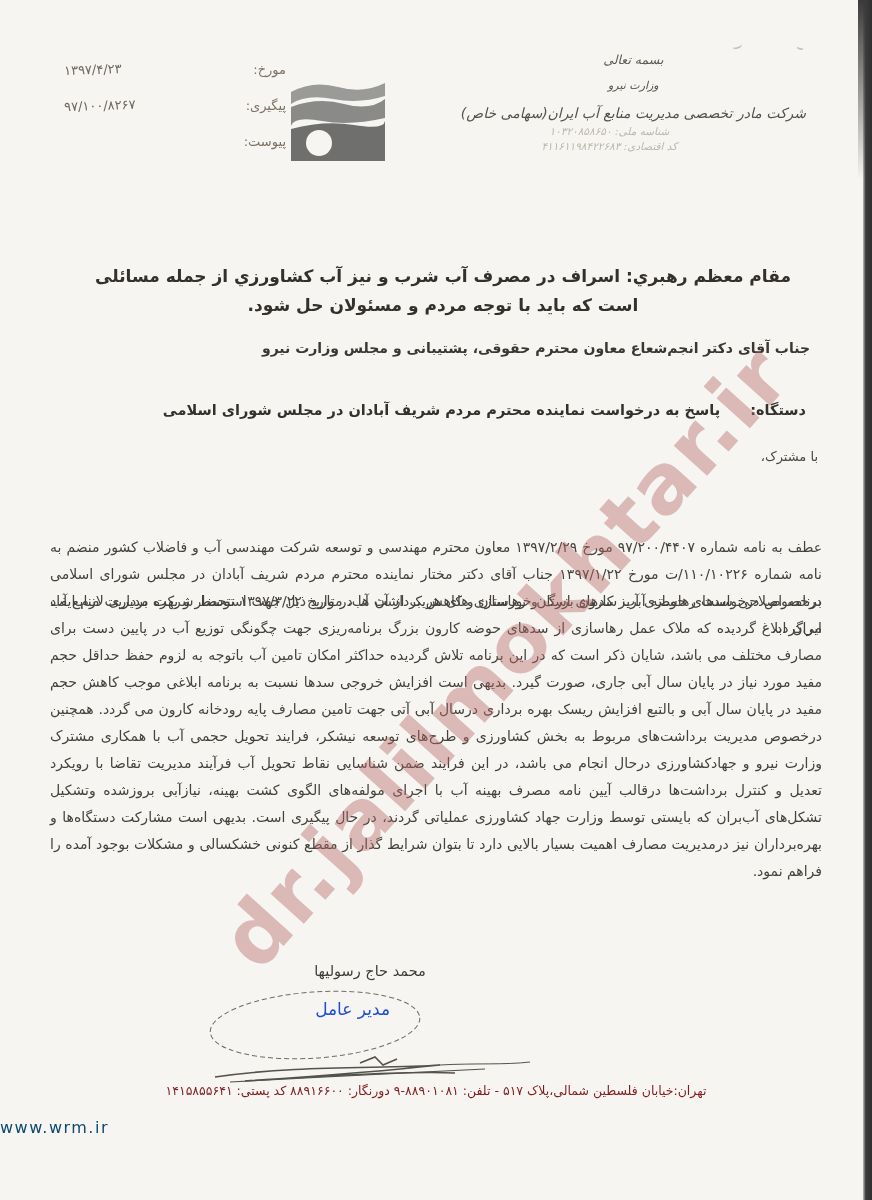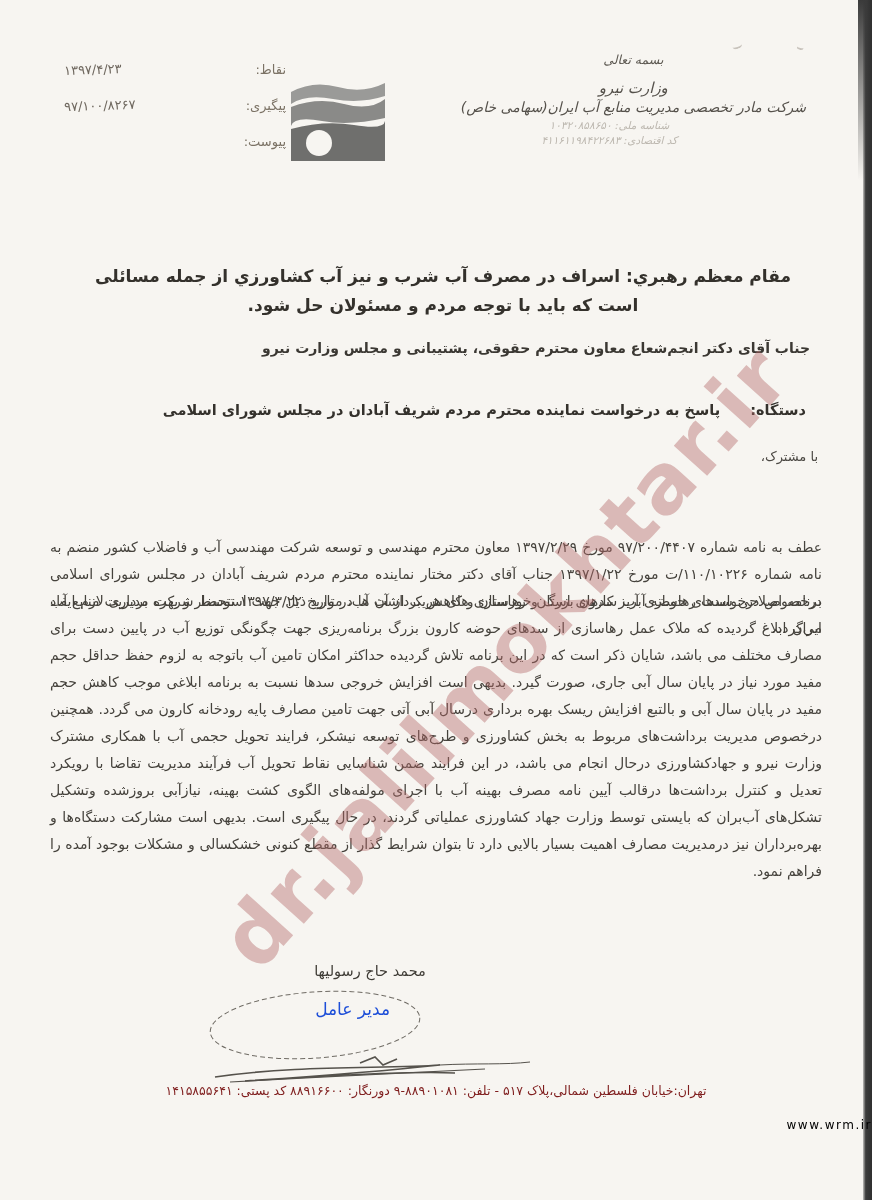--- a/index.html
+++ b/index.html
@@ -44,21 +44,21 @@
   .meta-row{display:flex;justify-content:space-between;align-items:baseline;margin-bottom:21px;}
   .meta-label{color:#7b7265;}
   .meta-value{color:#6e675e;letter-spacing:.5px;transform:rotate(-2deg);}
 
   
   .logo{position:absolute;top:76px;left:288px;width:100px;height:88px;}
 
   
   .header{position:absolute;top:52px;right:66px;text-align:center;color:#55514b;font-style:italic;}
   .h-bismillah{font-size:12.5px;margin-bottom:12px;color:#5d5952;}
-  .h-ministry{font-size:15px;margin-bottom:2px;}
+  .h-ministry{font-size:11px;margin-bottom:13px;}
   .h-company{font-size:14px;margin-bottom:4px;}
   .h-faint{font-size:10.5px;color:#bcb7af;margin:3px 48px 0 0;letter-spacing:1px;}
 
   
   .quote{
     position:absolute;top:262px;left:74px;right:60px;
     text-align:center;font-weight:bold;font-size:17px;line-height:1.72;
     color:#34312c;
   }
   .addressee{
@@ -84,39 +84,39 @@
   .signature{position:absolute;top:955px;left:185px;width:370px;height:140px;}
   .sig-name{position:absolute;top:8px;left:20px;width:330px;text-align:center;
             font-size:14.5px;color:#3f3c36;letter-spacing:.5px;}
   .sig-title{position:absolute;top:44px;left:55px;width:150px;text-align:right;
              font-size:17px;color:#1d4ed8;z-index:2;}
   .sig-svg{position:absolute;top:30px;left:0;z-index:1;}
 
   
   .footer{position:absolute;top:1083px;left:0;right:0;text-align:center;
           font-size:12.5px;color:#7f1d1d;letter-spacing:.3px;}
-  .website{position:absolute;top:1118px;left:0;right:0;text-align:right;
-           font-size:12px;color:#000000;letter-spacing:1.5px;direction:ltr;}
+  .website{position:absolute;top:1118px;left:0;right:0;text-align:left;
+           font-size:16px;color:#0c4a6e;letter-spacing:1.5px;direction:ltr;}
 </style>
 </head>
 <body>
 
 <div class="page">
 
   <div class="scan-edge"></div>
   <div class="scan-edge-top"></div>
 
   <div class="pen-mark m1"></div>
   <div class="pen-mark m2"></div>
 
   <div class="watermark">dr.jalilmokhtar.ir</div>
 
   <div class="meta">
     <div class="meta-row">
-      <span class="meta-label">نقاط:</span>
+      <span class="meta-label">مورخ:</span>
       <span class="meta-value">۱۳۹۷/۴/۲۳</span>
     </div>
     <div class="meta-row">
       <span class="meta-label">پیگیری:</span>
       <span class="meta-value">۹۷/۱۰۰/۸۲۶۷</span>
     </div>
     <div class="meta-row">
       <span class="meta-label">پیوست:</span>
       <span class="meta-value"></span>
     </div>

